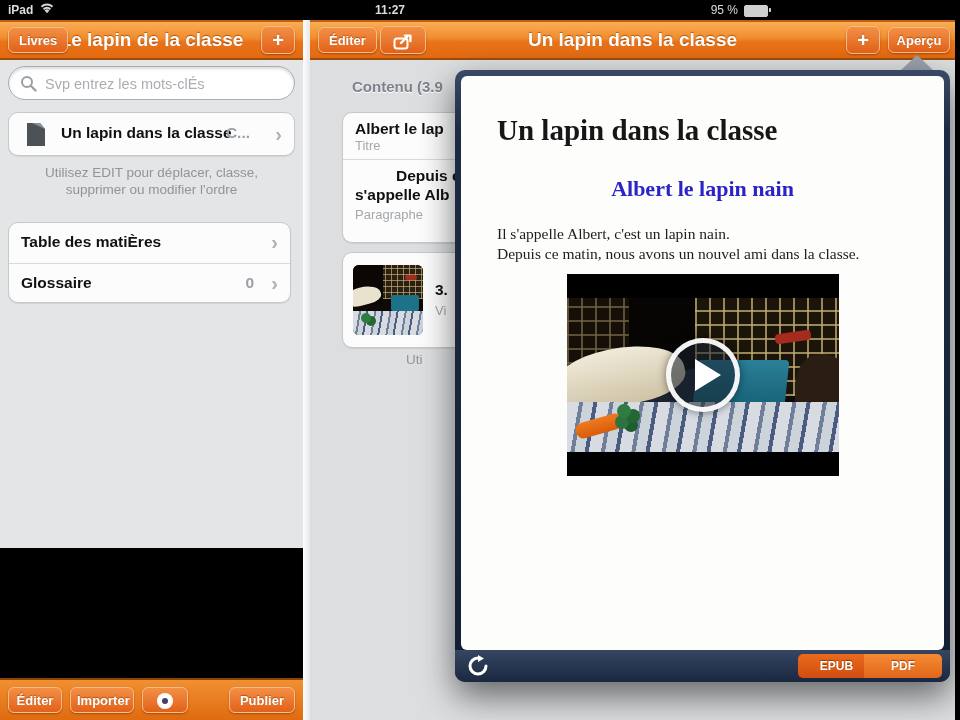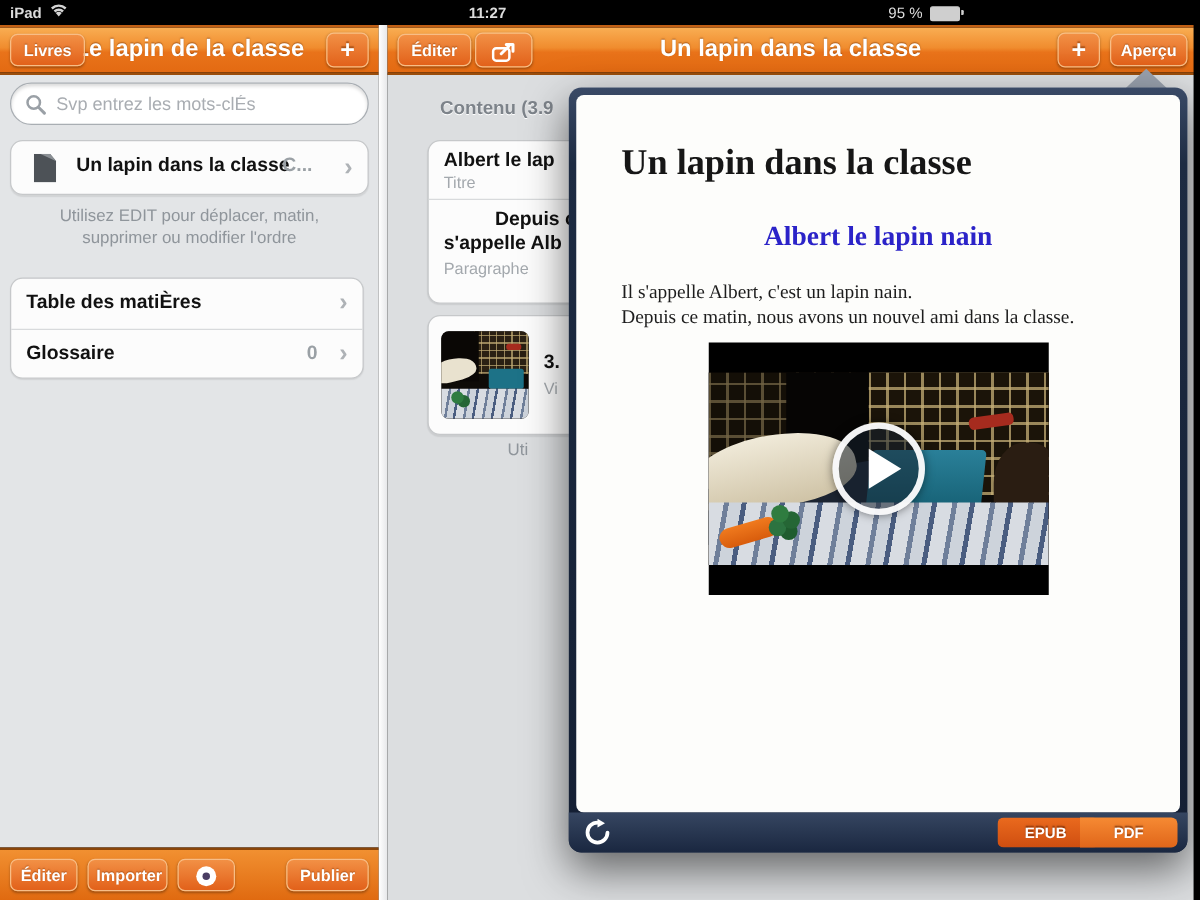--- a/index.html
+++ b/index.html
@@ -25,21 +25,21 @@
   .obtn{
     position:absolute;box-sizing:border-box;border:1px solid #f8bd86;border-radius:6px;
     background:linear-gradient(#f29045,#e2611a);
     color:#fff;font-weight:bold;font-size:13px;text-align:center;
     text-shadow:0 -1px 1px rgba(120,50,0,.55);
     box-shadow:0 1px 2px rgba(0,0,0,.3);cursor:pointer;
   }
   .bar-title{position:absolute;left:0;right:0;top:0;line-height:36px;text-align:center;color:#fff;font-size:19px;font-weight:bold;text-shadow:0 -1px 1px rgba(120,50,0,.6);}
   
   .left-header{left:0;top:20px;width:303px;}
-  .left-body{position:absolute;left:0;top:60px;width:303px;height:618px;background:#e3e5e7;}
+  .left-body{position:absolute;left:0;top:60px;width:303px;height:488px;background:#e3e5e7;}
   .search{
     position:absolute;left:8px;right:8px;top:6px;height:34px;box-sizing:border-box;
     border:1px solid #a9aeb3;border-radius:17px;background:#fff;
     box-shadow:inset 0 2px 3px rgba(0,0,0,.15);
   }
   .search input{
     position:absolute;left:34px;top:4px;right:10px;height:24px;border:0;outline:none;
     font-size:14.5px;color:#333;background:transparent;font-family:"Liberation Sans",sans-serif;
   }
   .search input::placeholder{color:#a9adb2;opacity:1;}
@@ -183,21 +183,21 @@
     </div>
 
     <div class="card book-card">
       <span class="doc-icon"></span>
       <span class="book-title">Un lapin dans la classe</span>
       <span class="book-trail">C...</span>
       <span class="chev">›</span>
     </div>
 
     <div class="hint">
-      <span style="display:block">Utilisez EDIT pour déplacer, matin,</span>
+      <span style="display:block">Utilisez EDIT pour déplacer, classe,</span>
       <span style="display:block">supprimer ou modifier l'ordre</span>
     </div>
 
     <div class="card menu">
       <div class="menu-row">
         <span class="menu-label">Table des matiÈres</span>
         <span class="chev">›</span>
       </div>
       <div class="menu-div"></div>
       <div class="menu-row r2">

